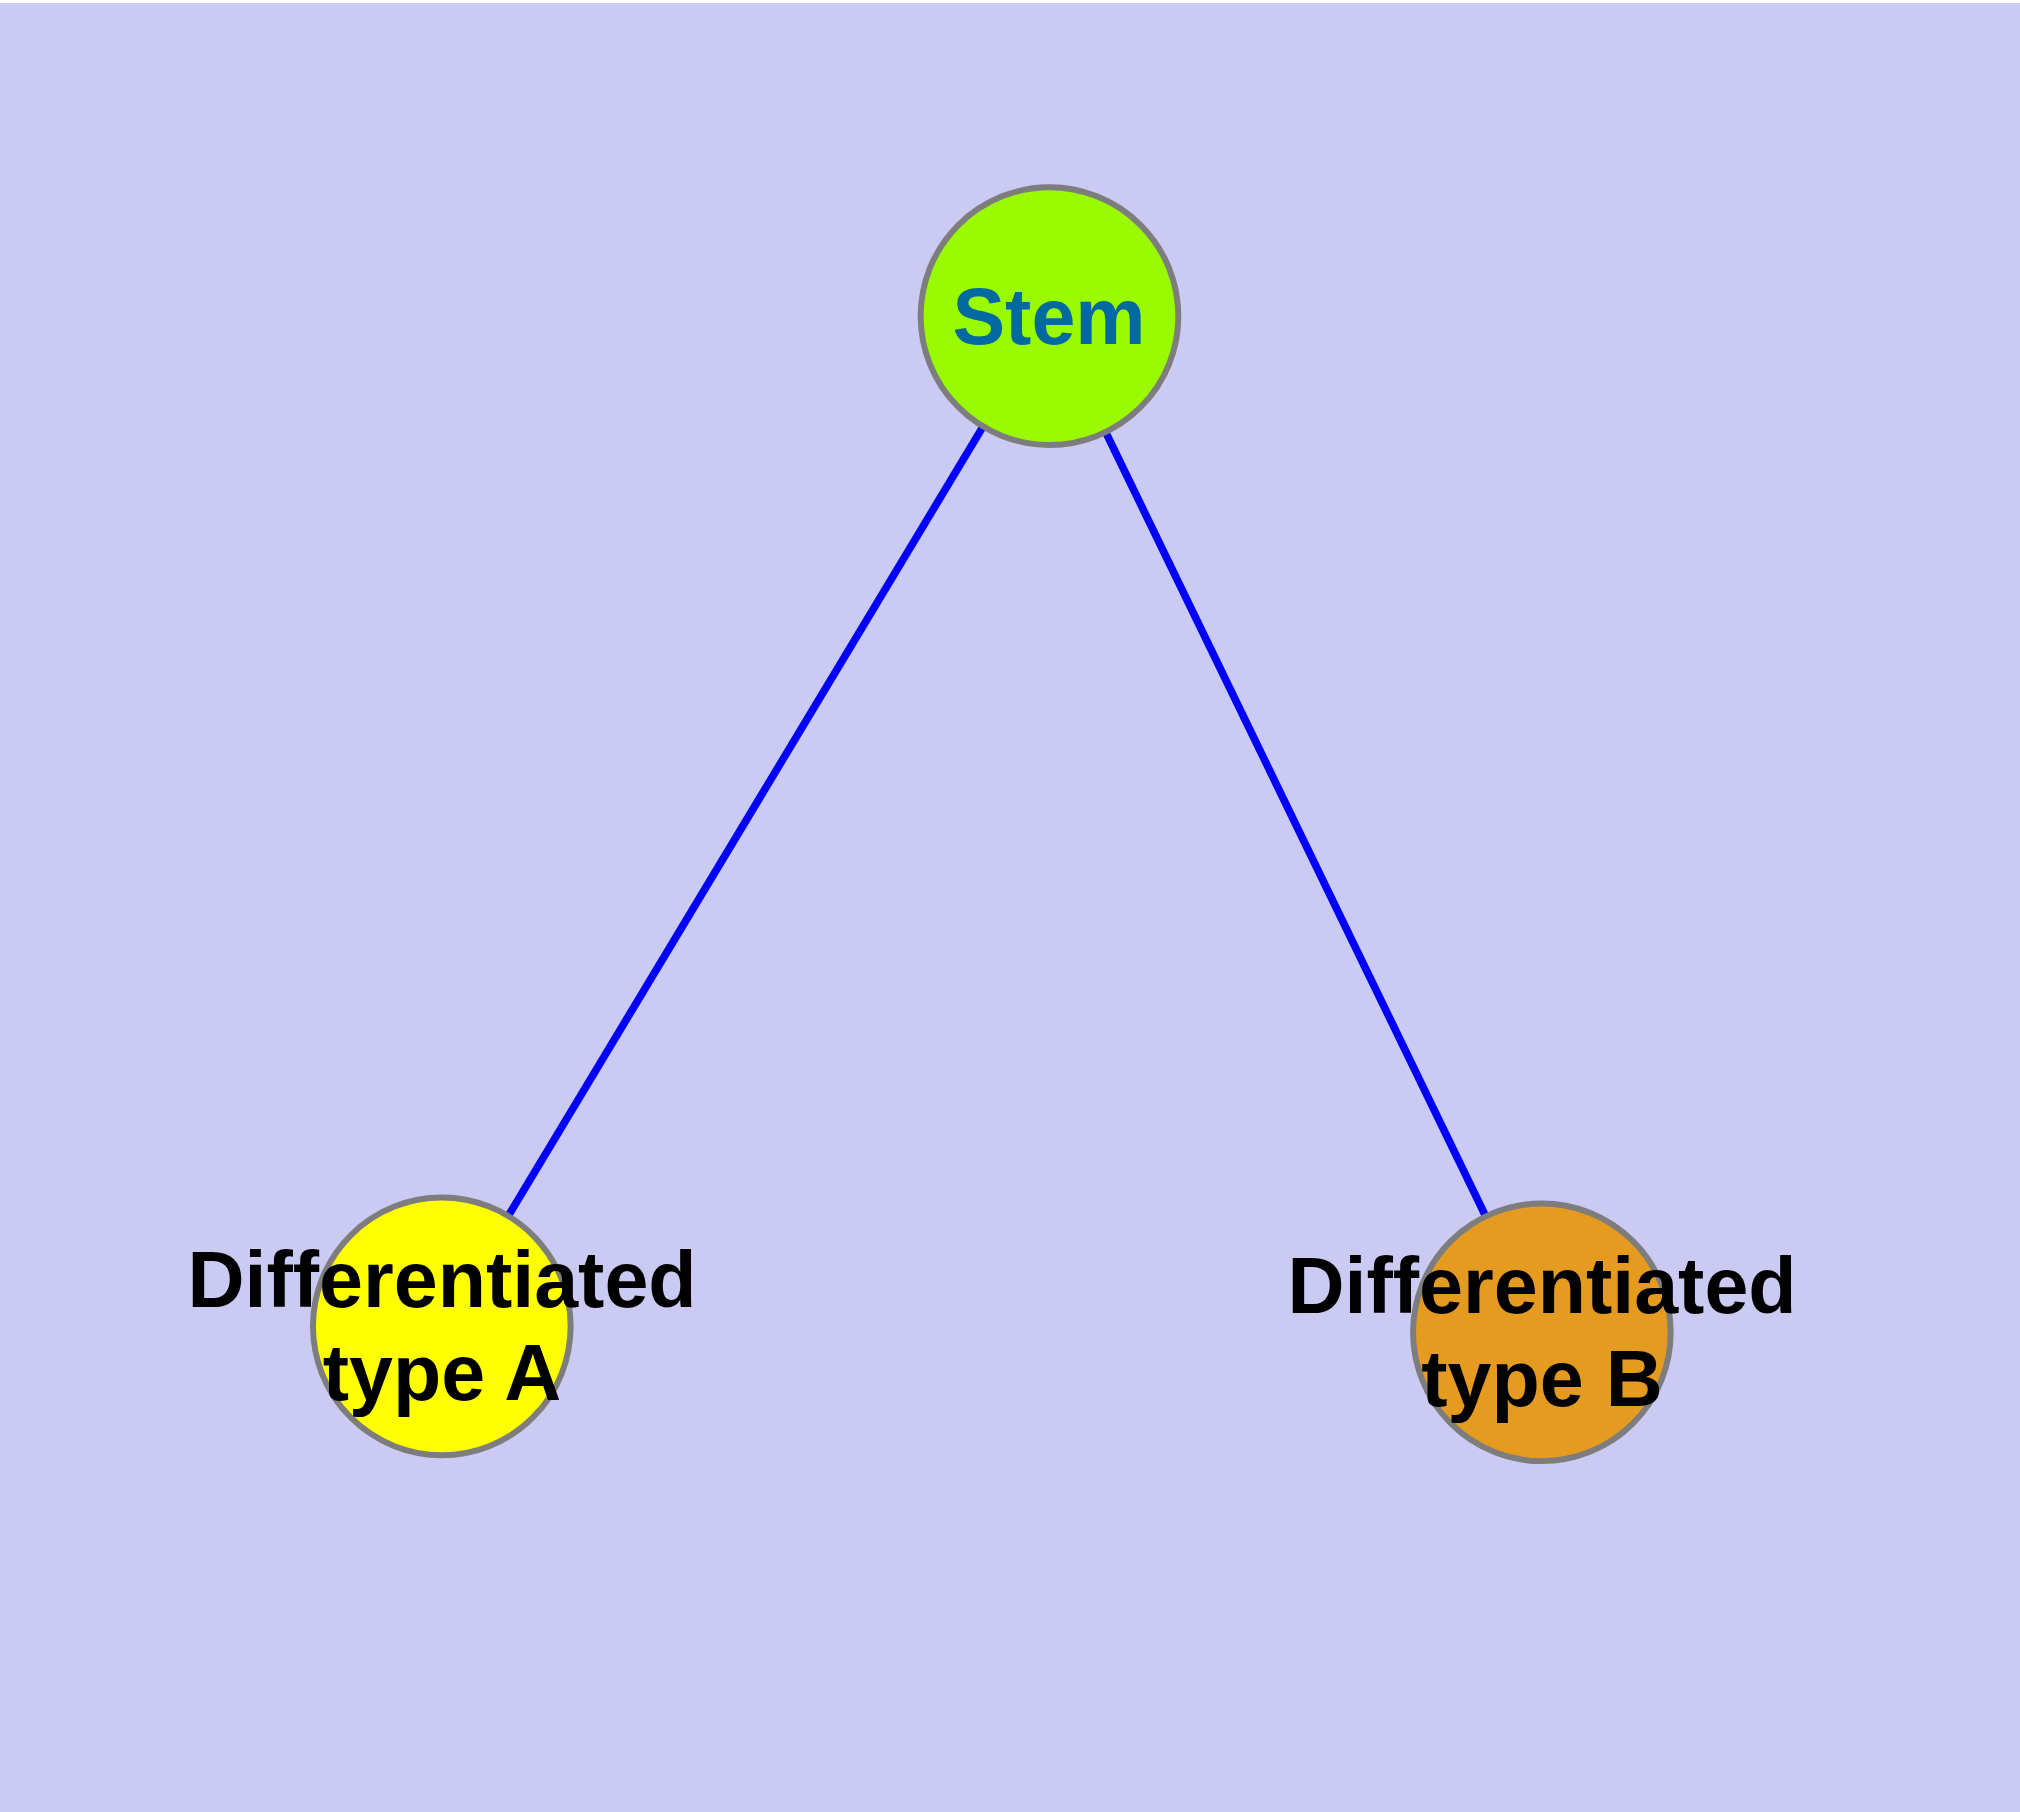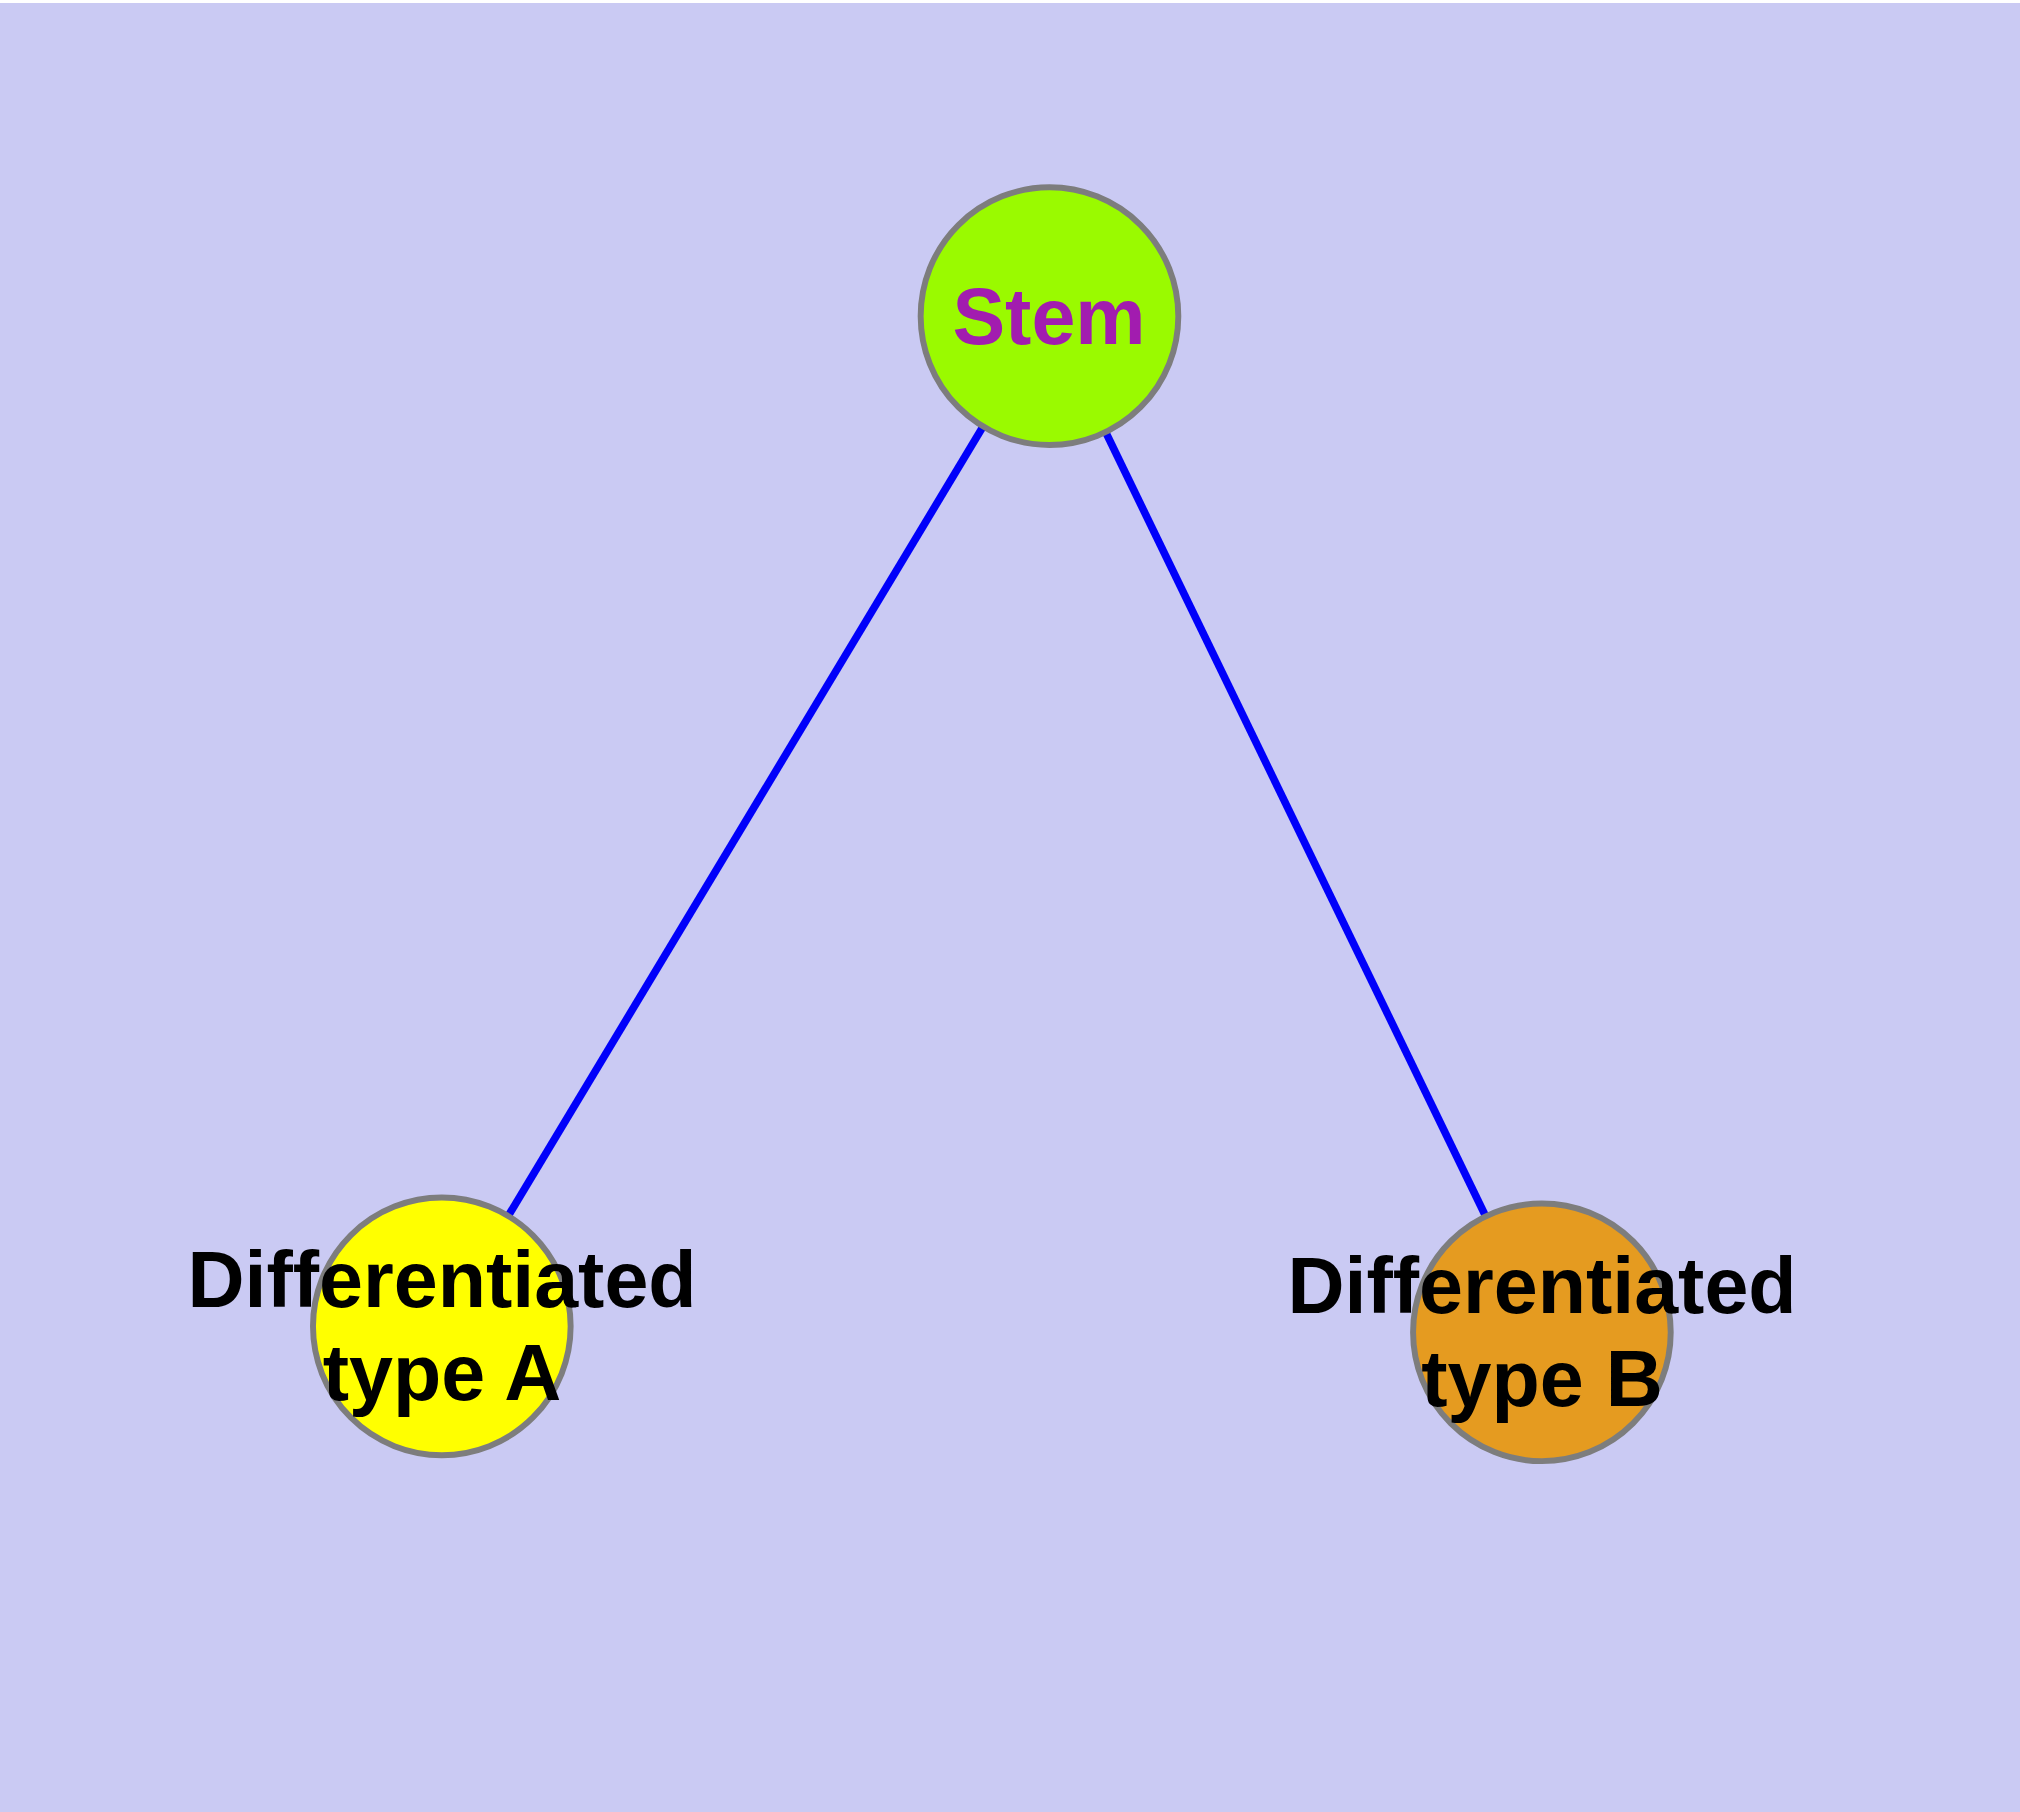--- a/index.html
+++ b/index.html
@@ -46,21 +46,21 @@
 <div class="stage" style="background: rgb(202, 202, 243); width: 2021px; height: 1812px;">
 
   <svg class="graph-svg" viewBox="0 0 2384 2138" xmlns="http://www.w3.org/2000/svg">
     <line class="edge" x1="1238" y1="373" x2="521" y2="1565" stroke="#0000FA" stroke-width="9"></line>
     <line class="edge" x1="1238" y1="373" x2="1819" y2="1572" stroke="#0000FA" stroke-width="9"></line>
     <circle class="node" cx="1238" cy="373" r="152" fill="#9AFA00" stroke="#7D7D7D" stroke-width="7"></circle>
     <circle class="node" cx="521" cy="1565" r="152" fill="#FFFF00" stroke="#7D7D7D" stroke-width="7"></circle>
     <circle class="node" cx="1819" cy="1572" r="152" fill="#E59B20" stroke="#7D7D7D" stroke-width="7"></circle>
   </svg>
 
-  <div class="node-label" style="left: 1049px; top: 316px; color: #a21caf;">Stem</div>
+  <div class="node-label" style="left: 1049px; top: 316px; color: #0369a1;">Stem</div>
   <div class="node-label" style="left: 442px; top: 1326px; color: rgb(0, 0, 0);">Differentiated
 type A</div>
   <div class="node-label" style="left: 1542px; top: 1332px; color: rgb(0, 0, 0);">Differentiated
 type B</div>
 
   <div class="top-strip" style="background: rgb(255, 255, 255);"></div>
 </div>
 
 
 </body></html>

